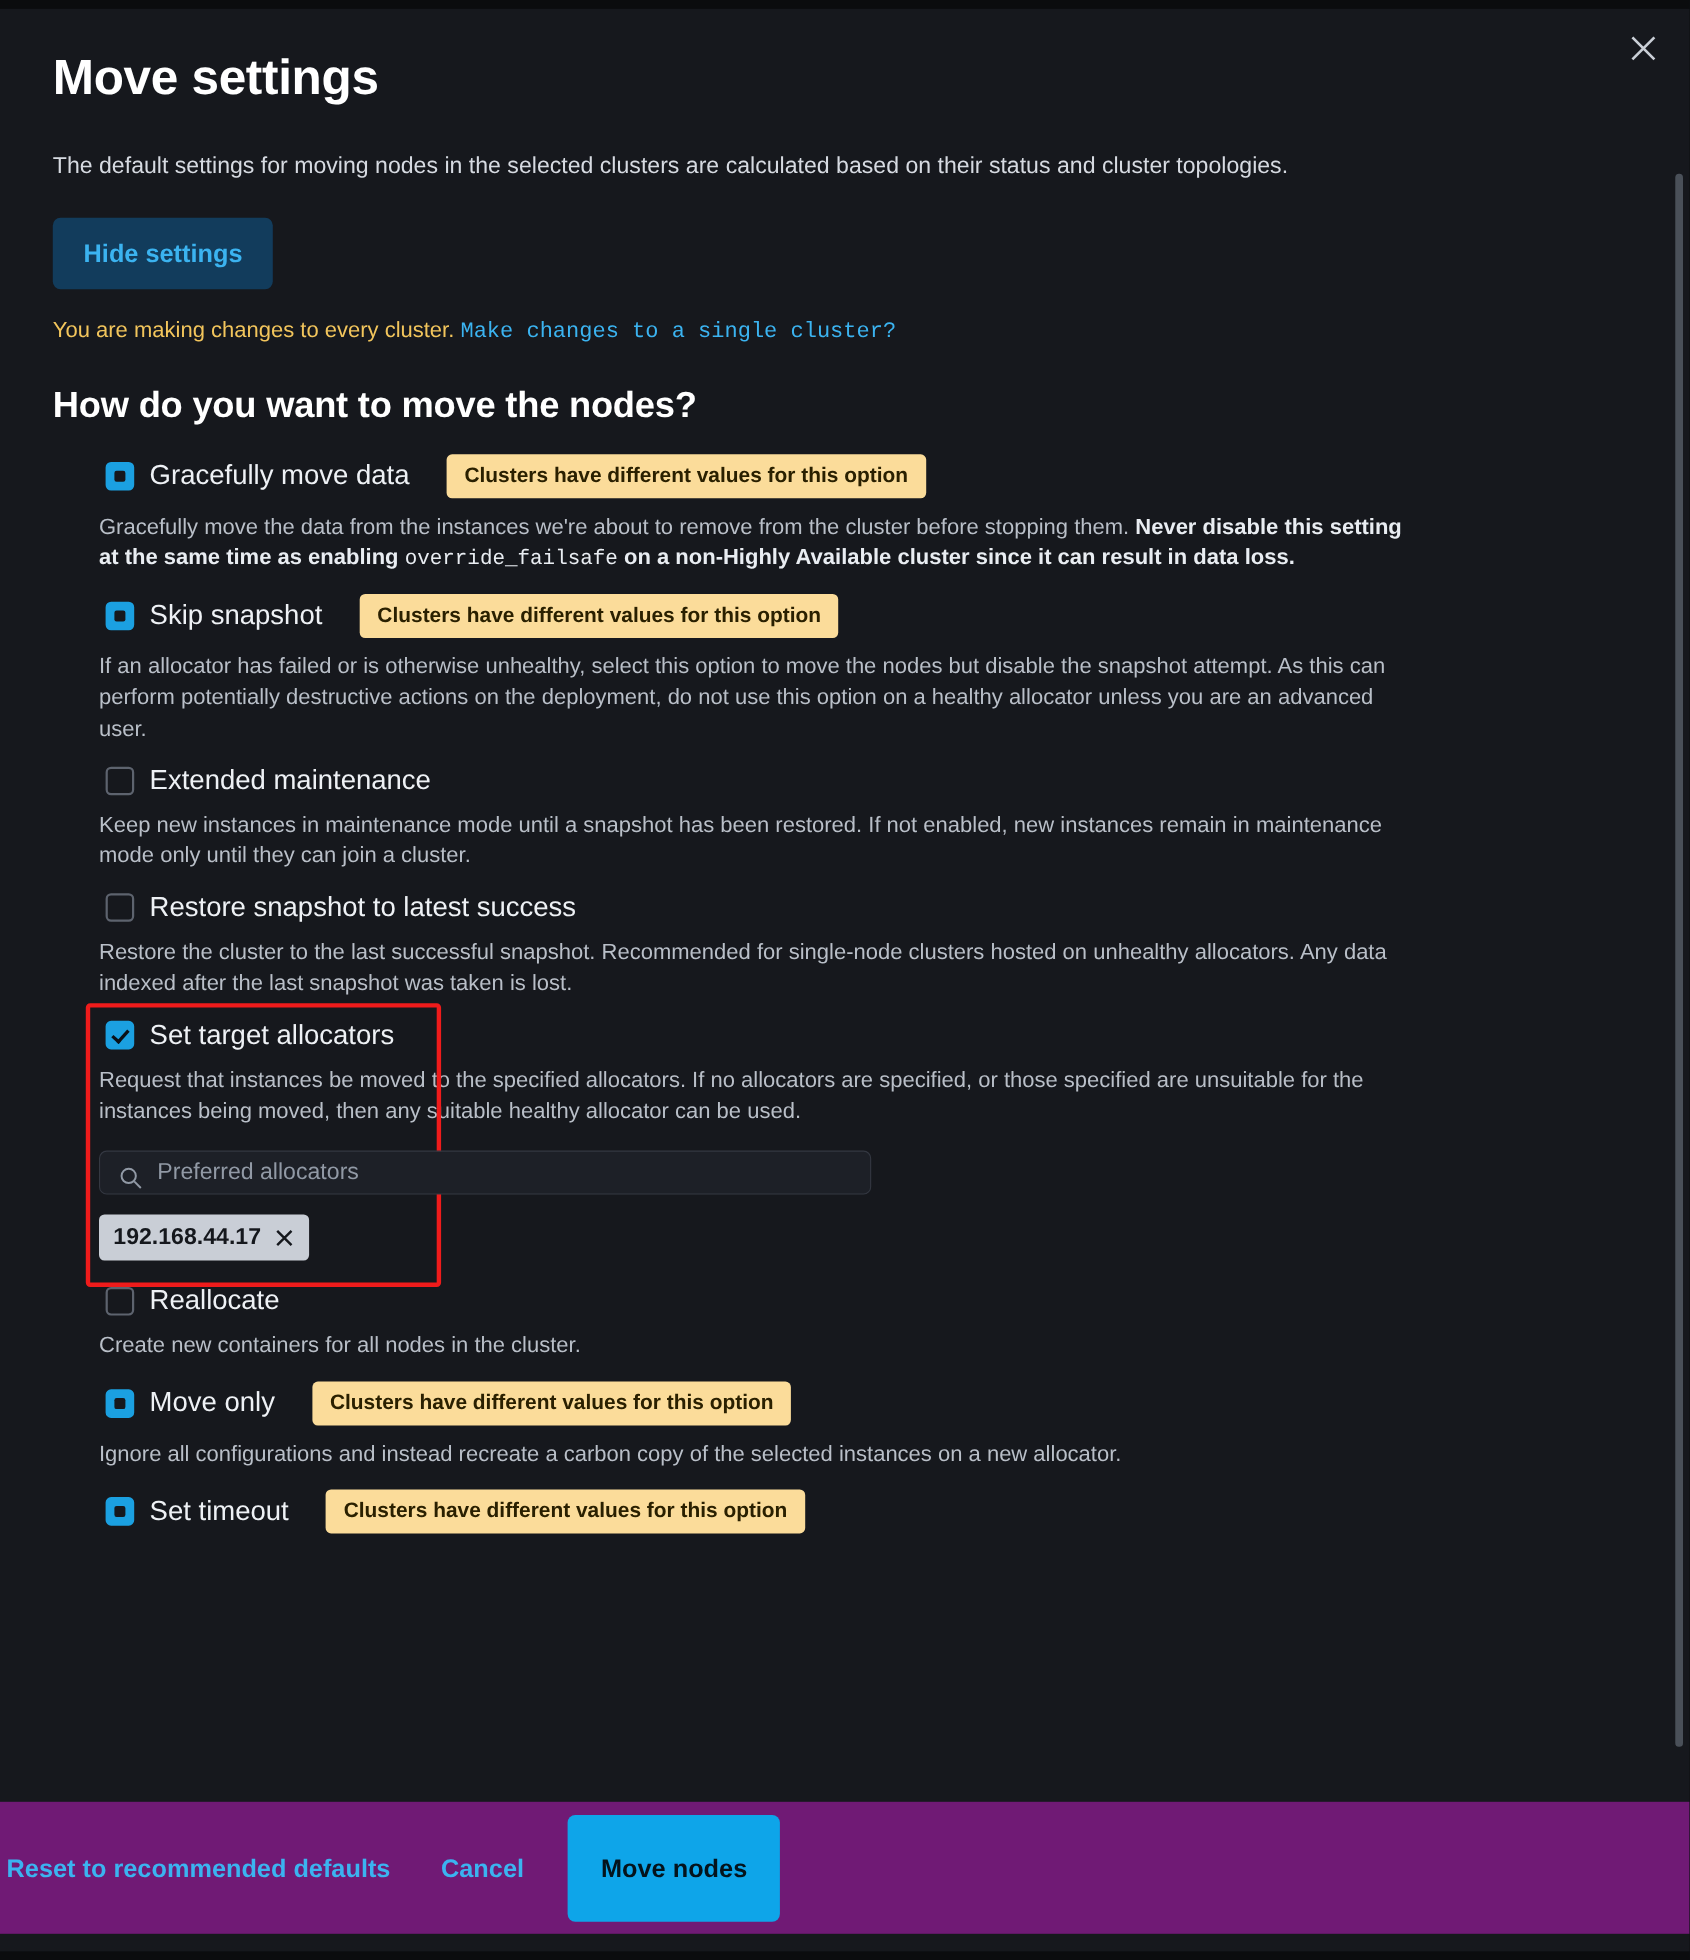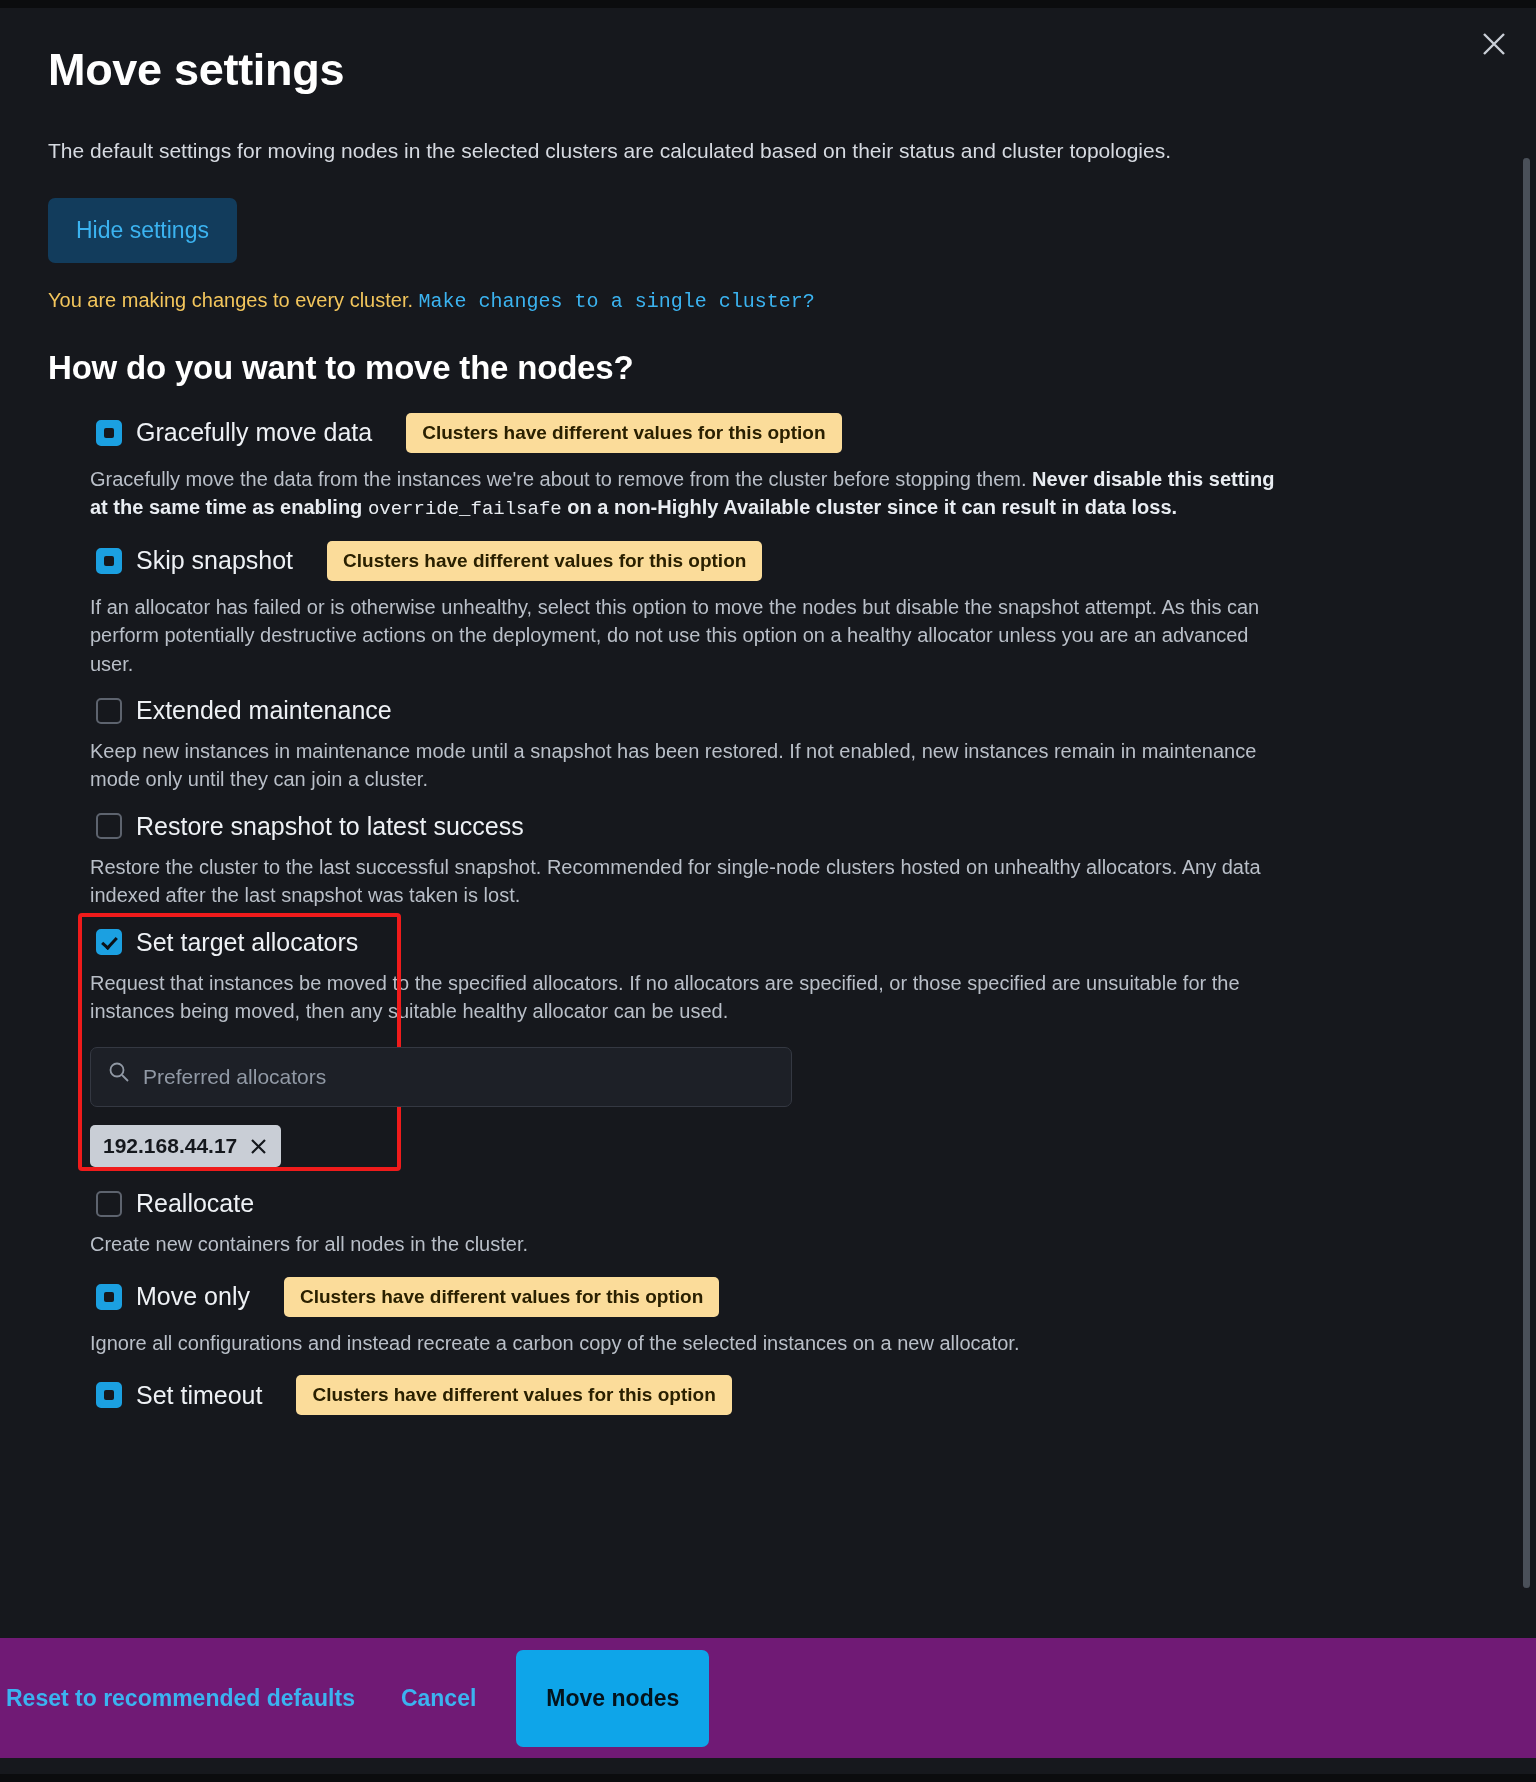--- a/index.html
+++ b/index.html
@@ -55,21 +55,21 @@
     line-height: 1.42;
     color: #d6dae1;
     margin: 0 0 32px 0;
     max-width: 1230px;
   }
   .hide-settings-btn {
     display: inline-block;
     background: #123c5c;
     color: #3bb3f0;
     font-size: 23px;
-    font-weight: 400;
+    font-weight: 700;
     padding: 19px 28px;
     border: none;
     border-radius: 7px;
     cursor: pointer;
     margin-bottom: 26px;
   }
   .warn-line {
     font-size: 20px;
     color: #f2c55c;
     margin: 0 0 36px 0;
@@ -181,21 +181,21 @@
     position: relative;
     margin: 22px 0 0 42px;
     width: 702px;
   }
   .search-input {
     width: 100%;
     box-sizing: border-box;
     background: #1d2027;
     border: 1px solid #343842;
     border-radius: 7px;
-    height: 60px;
+    height: 40px;
     padding: 0 16px 0 52px;
     color: #e7eaef;
     font-size: 21px;
     font-family: "Liberation Sans", sans-serif;
     outline: none;
   }
   .search-input::placeholder { color: #9199a5; }
   .search-icon {
     position: absolute;
     left: 18px;

